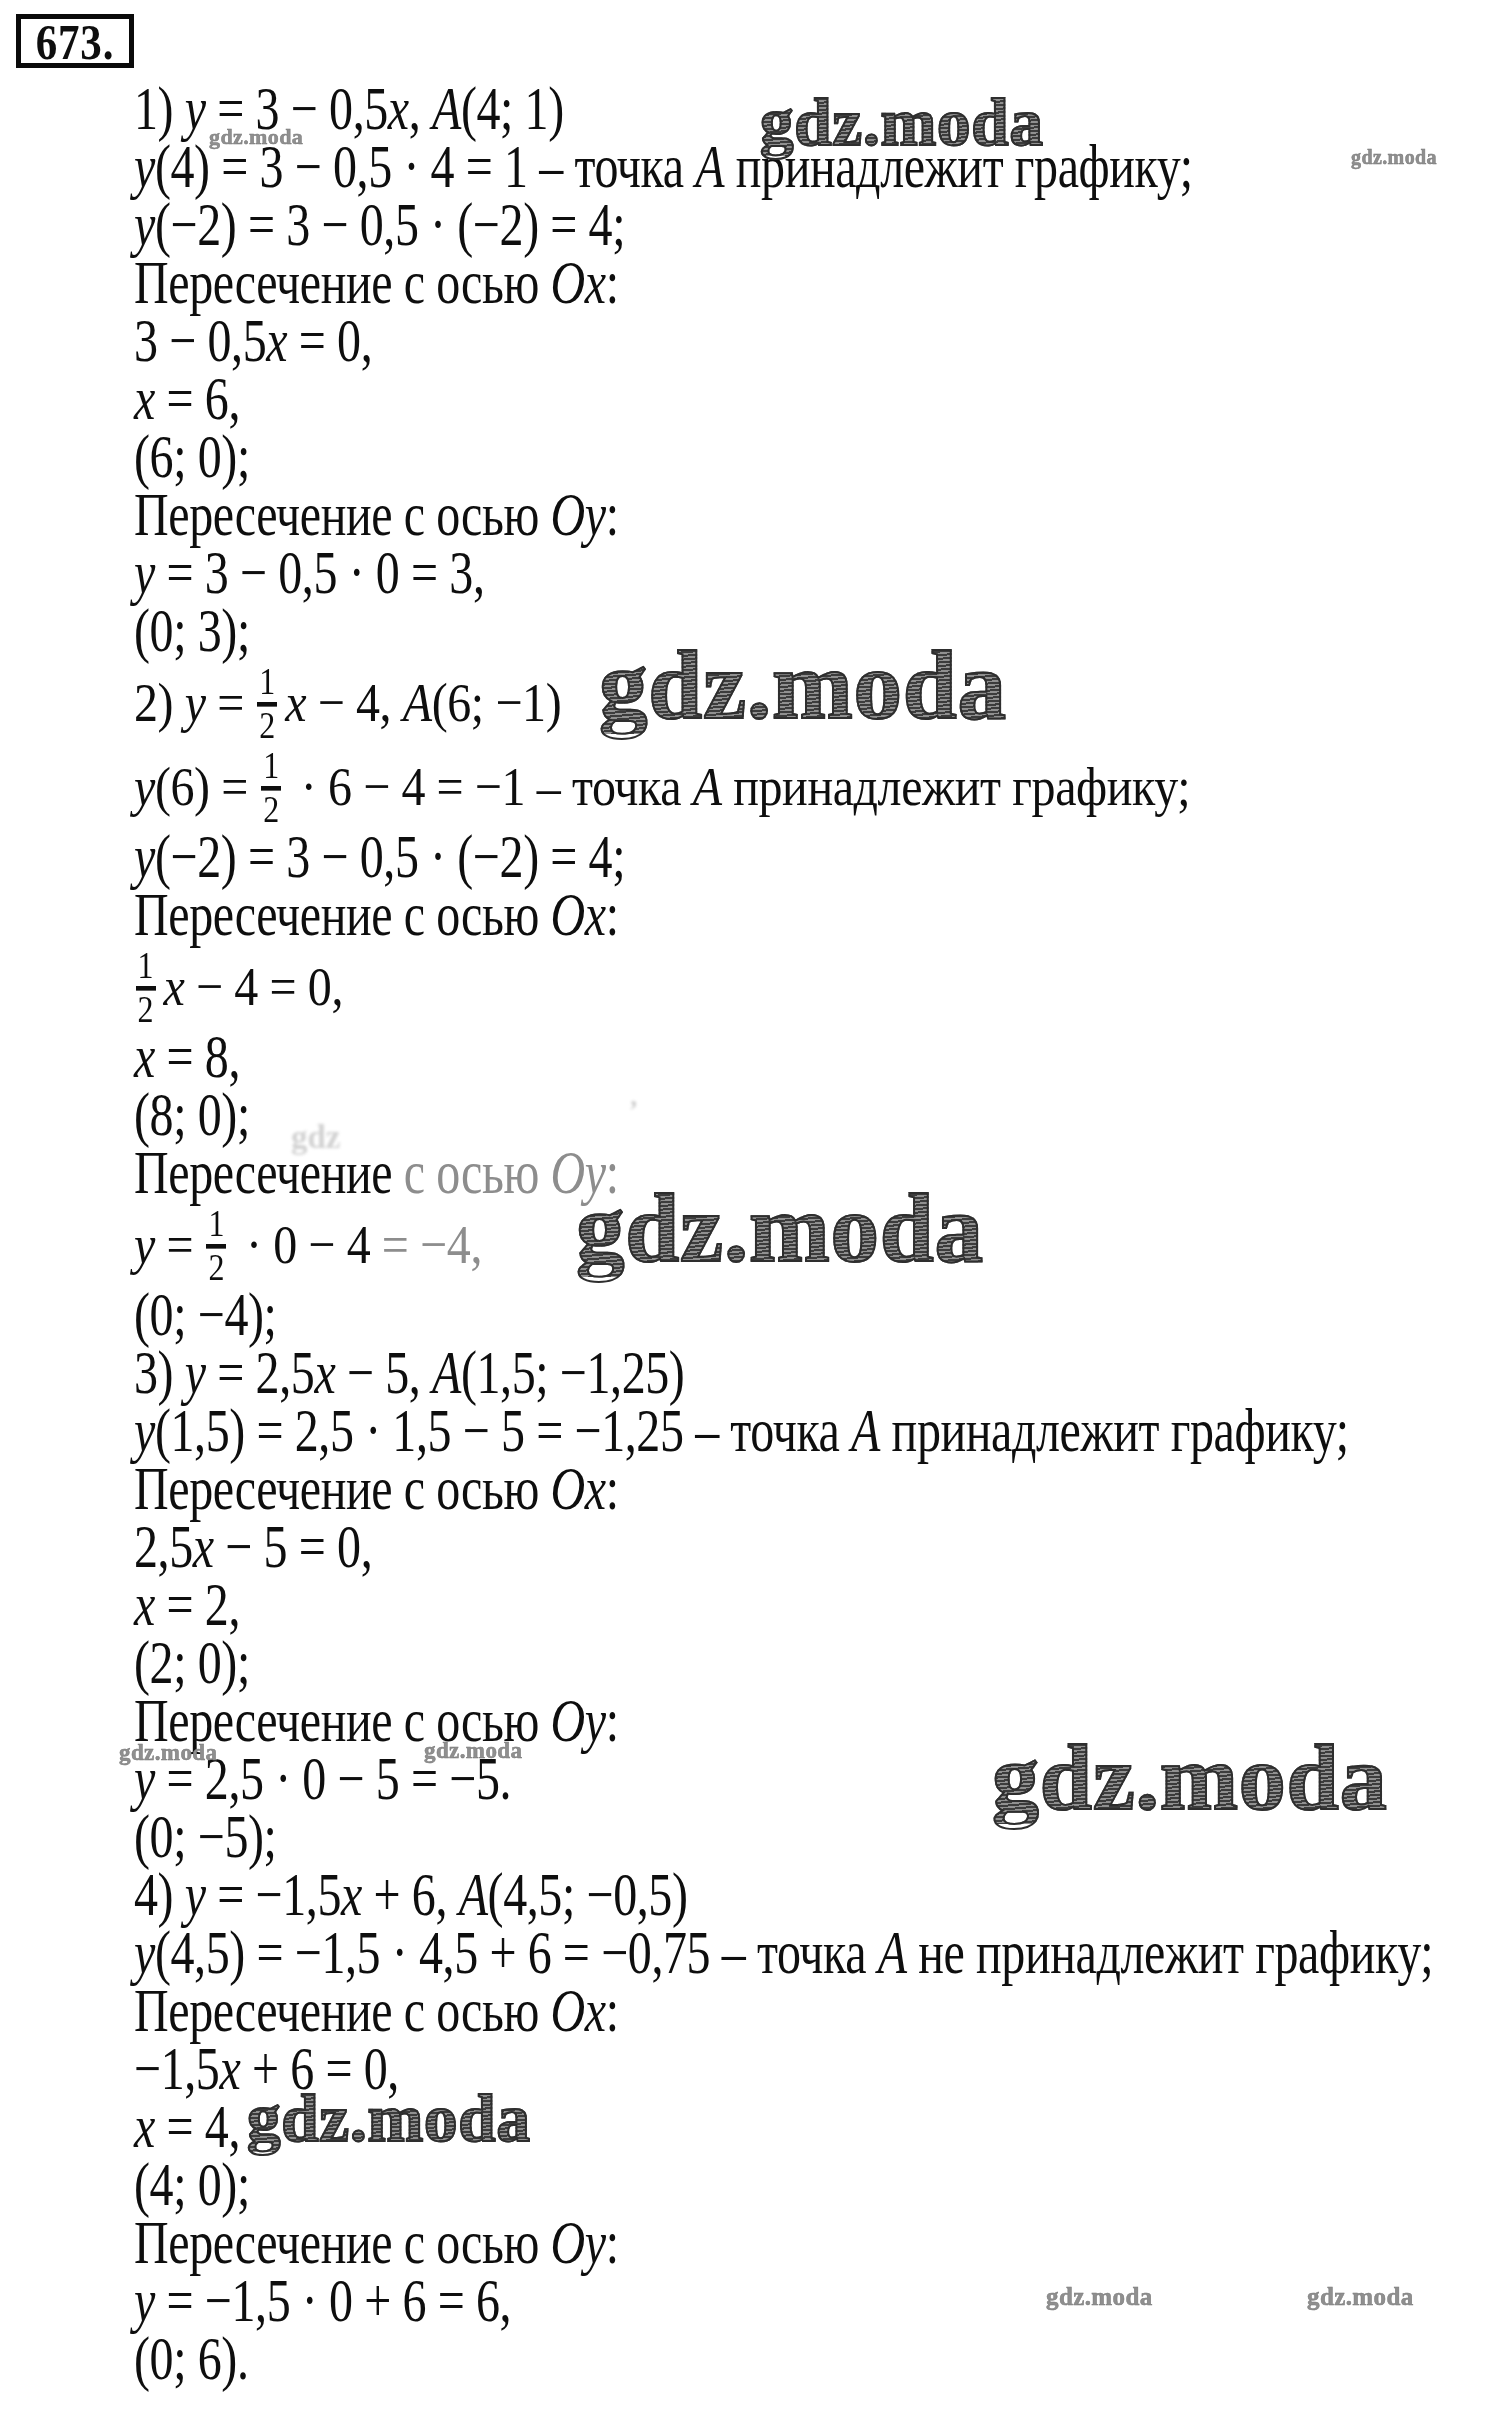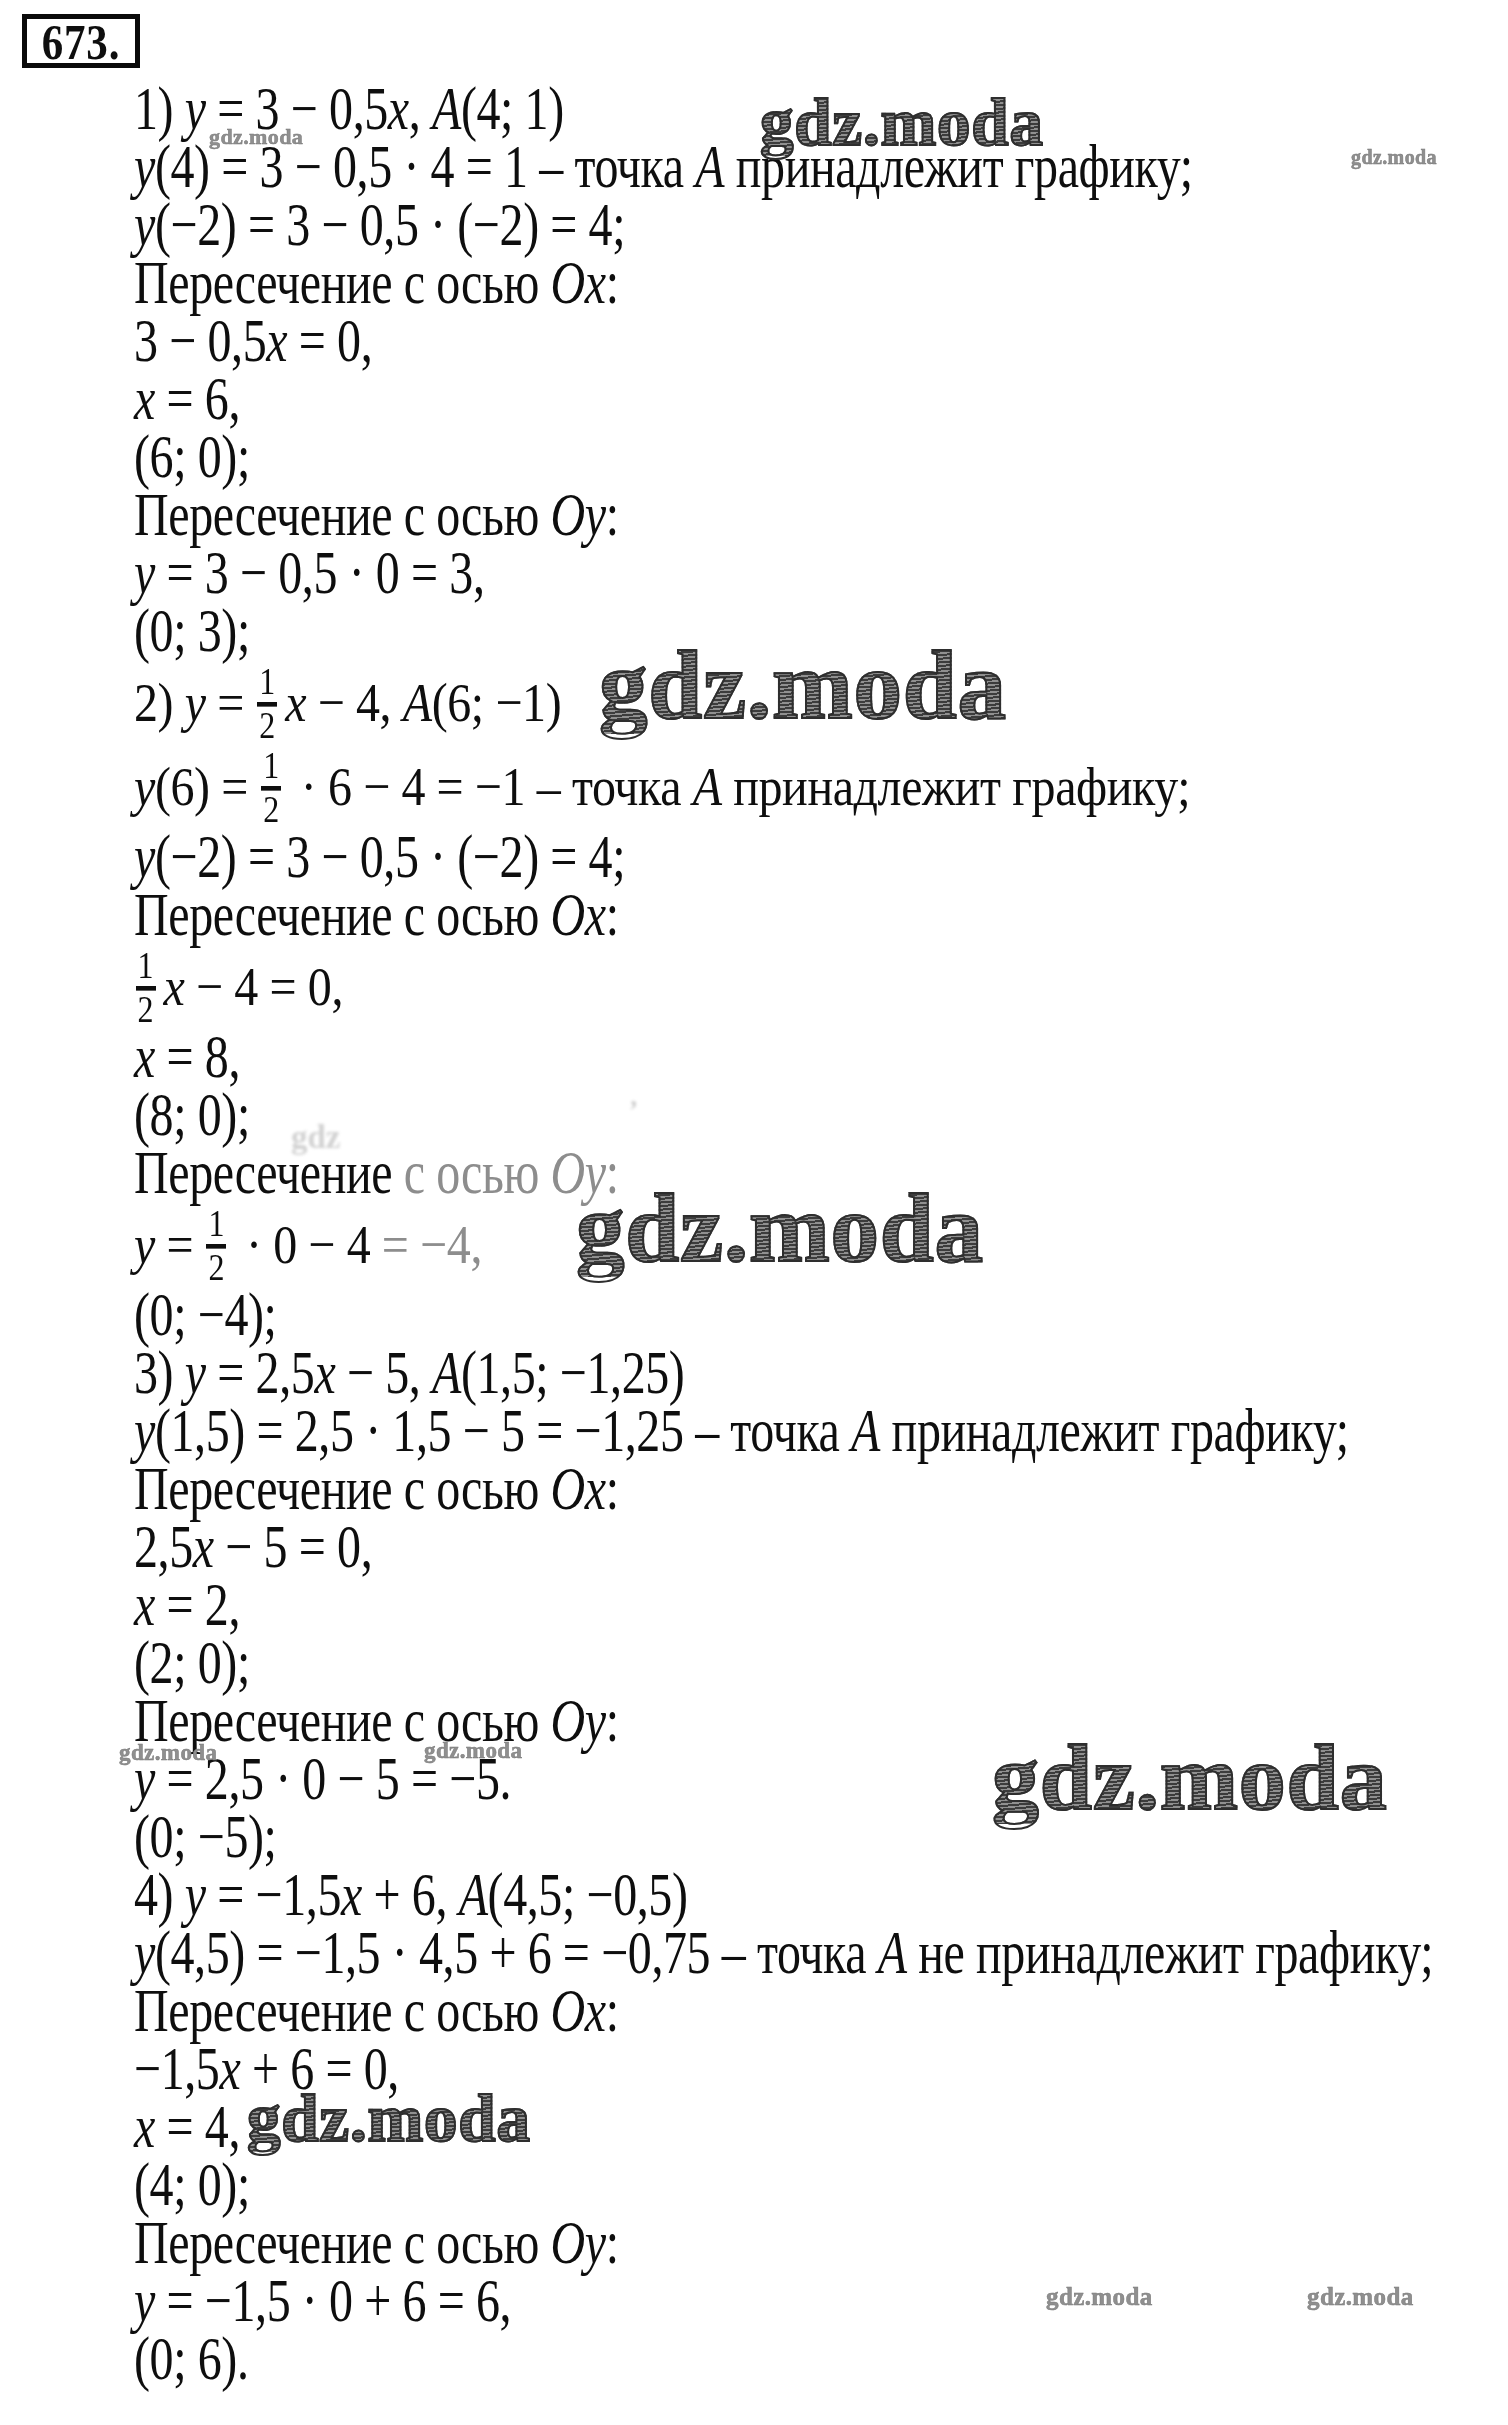--- a/index.html
+++ b/index.html
@@ -8,21 +8,21 @@
     width: 1508px;
     height: 2426px;
     background: #ffffff;
     overflow: hidden;
     font-family: "Liberation Serif", serif;
     color: #0e0e0e;
   }
   
   #problem-box {
     position: absolute;
-    left: 22px; top: 14.3px;
+    left: 16px; top: 14.3px;
     width: 118px; height: 54px;
     border: 5.6px solid #0a0a0a;
     box-sizing: border-box;
     display: flex; align-items: center; justify-content: center;
     background: #ffffff;
   }
   #problem-box .num {
     font-weight: 700;
     font-size: 43px;
     transform: scaleY(1.2);

